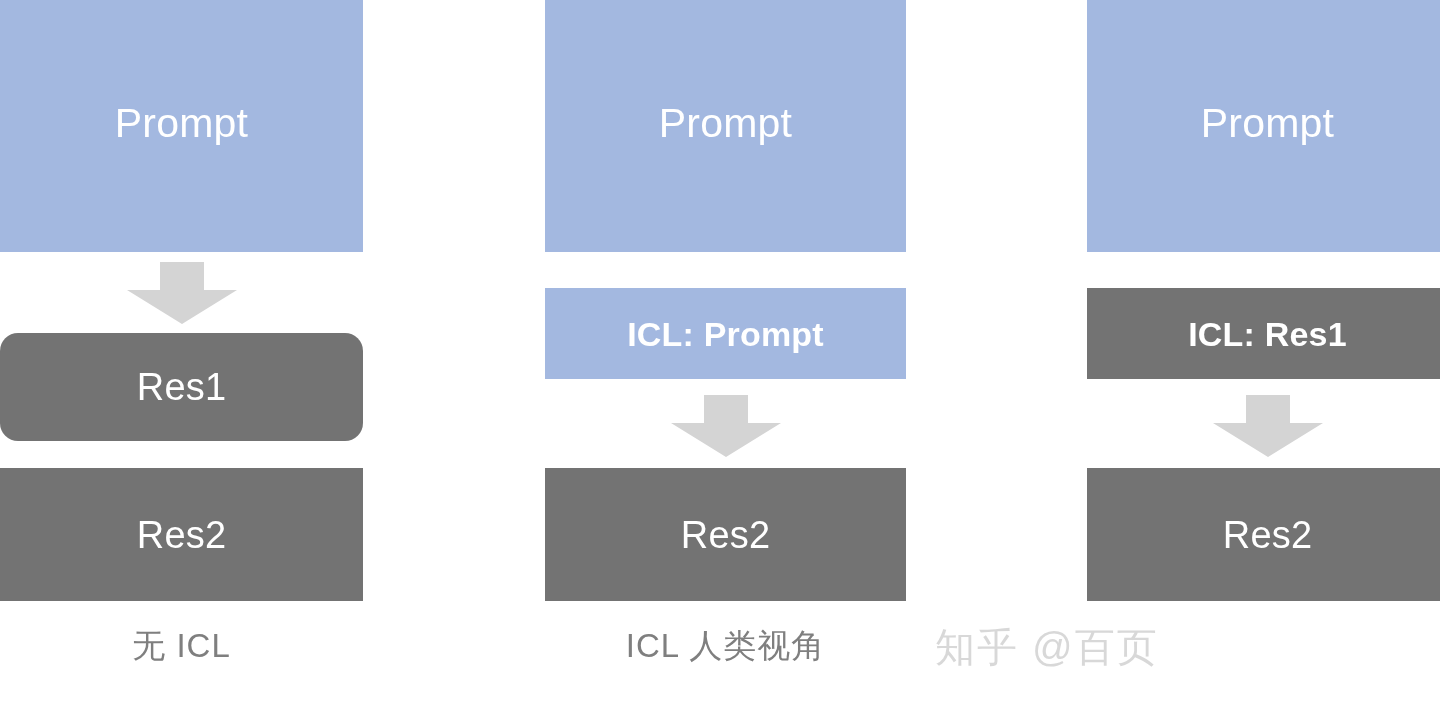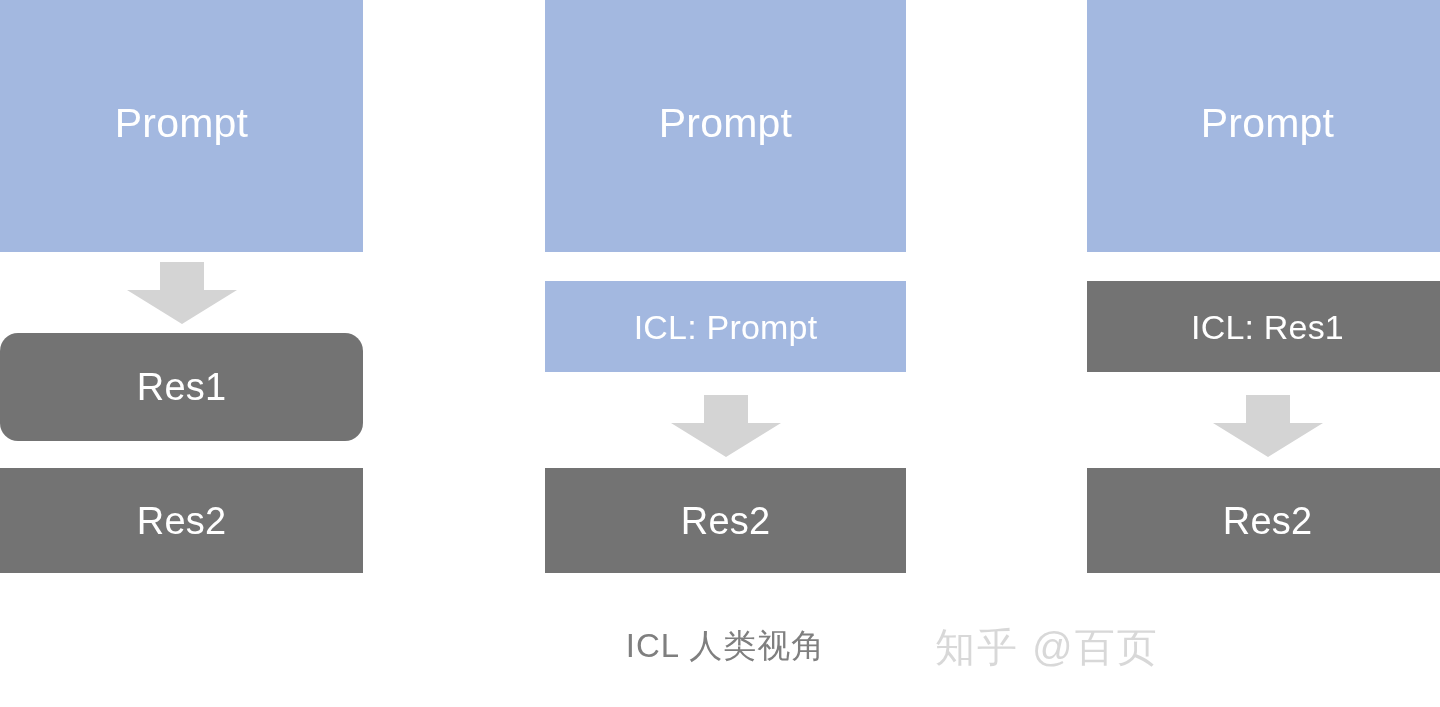--- a/index.html
+++ b/index.html
@@ -48,23 +48,23 @@
     letter-spacing: 0.2px;
     line-height: 1;
     user-select: none;
   }
 
   .box-blue   { background: #a3b8e0; }
   .box-orange { background: #737373; }
 
   
   .box-prompt     { top: -6px;  height: 258px; font-size: 41px; }
-  .box-mid        { top: 281px; height: 91px; font-size: 34px; }
+  .box-mid        { top: 288px; height: 91px; font-size: 34px; font-weight: bold; }
   .box-res1-col1  { top: 333px; height: 108px; font-size: 38px; border-radius: 18px; }
-  .box-res2       { top: 468px; height: 105px; font-size: 38px; }
+  .box-res2       { top: 468px; height: 133px; font-size: 38px; }
 
   
   .arrow {
     position: absolute;
     left: 50%;
     transform: translateX(-50%);
     width: 110px;
     height: 62px;
   }
   .arrow svg { display: block; width: 100%; height: 100%; }
@@ -118,20 +118,21 @@
     </div>
 
     <div class="box box-orange box-res1-col1">
       <span>Res1</span>
     </div>
 
     <div class="box box-orange box-res2">
       <span>Res2</span>
     </div>
 
+    <div class="caption">无 ICL</div>
   </div>
 
   <div class="column col-2">
 
     <div class="box box-blue box-prompt">
       <span>Prompt</span>
     </div>
 
     <div class="box box-blue box-mid">
       <span>ICL: Prompt</span>

